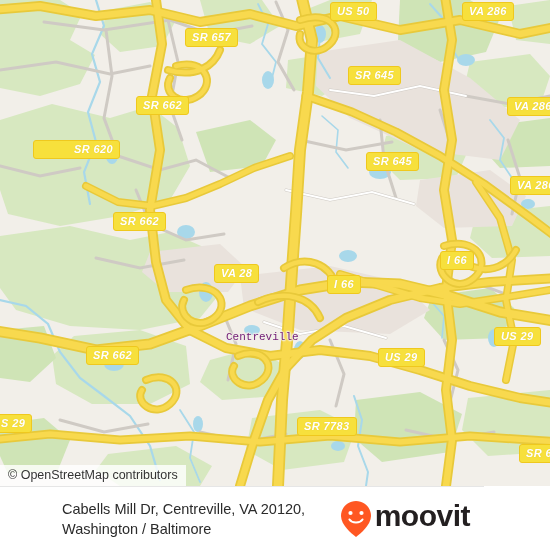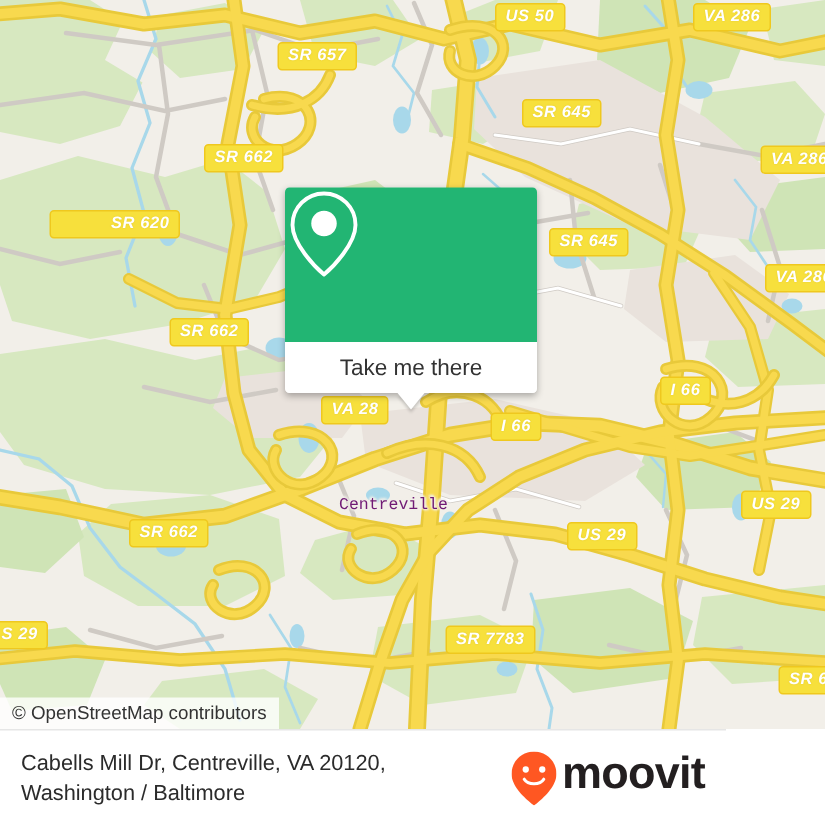--- a/index.html
+++ b/index.html
@@ -93,21 +93,21 @@
     z-index:30;
     text-align:right;
   }
 
   
   .footer{
     position:absolute;left:0;top:486px;width:484px;height:64px;
     background:#ffffff;
     box-sizing:border-box;
     border-top:1px solid #e6e6e6;
-    display:flex;align-items:center;
+    display:flex;align-items:center;padding-left:48px;
   }
   .footer-text{
     flex:1;
     padding-left:14px;padding-right:8px;
     color:#2b2b2b;
     font-size:14.5px;
     line-height:20px;
   }
   .footer-logo{
     display:flex;align-items:flex-start;
@@ -297,32 +297,20 @@
     <div class="shield" style="left:214px;top:264px;">VA 28</div>
     <div class="shield" style="left:327px;top:275px;">I 66</div>
     <div class="shield" style="left:440px;top:251px;">I 66</div>
     <div class="shield" style="left:494px;top:327px;">US 29</div>
     <div class="shield" style="left:86px;top:346px;">SR 662</div>
     <div class="shield" style="left:378px;top:348px;">US 29</div>
     <div class="shield" style="left:-6px;top:414px;">S 29</div>
     <div class="shield" style="left:297px;top:417px;text-align:center;">SR 7783</div>
     <div class="shield" style="left:519px;top:444px;">SR 6</div>
 
-    <div class="card">
-      <div class="card-head">
-        <svg width="52" height="62" viewBox="0 0 52 62">
-          <path d="M26,4 C14.4,4 5,13.4 5,25 C5,37.5 20,53 26,58 C32,53 47,37.5 47,25 C47,13.4 37.6,4 26,4 Z" fill="none" stroke="#ffffff" stroke-width="2.6" stroke-linejoin="round"></path>
-          <circle cx="26" cy="24" r="8.5" fill="#ffffff"></circle>
-        </svg>
-      </div>
-      <div class="card-foot">
-        <span>Take me there</span>
-        <span class="card-tail"></span>
-      </div>
-    </div>
 
     <div class="attrib">© OpenStreetMap contributors</div>
   </div>
 
   <div class="footer">
     <div class="footer-text">Cabells Mill Dr, Centreville, VA 20120, Washington / Baltimore</div>
     <div class="footer-logo">
       <svg width="30" height="36" viewBox="0 0 30 36" style="margin-right:4px;">
         <path d="M15,0 C6.7,0 0,6.7 0,15 C0,24 11,33 15,36 C19,33 30,24 30,15 C30,6.7 23.3,0 15,0 Z" fill="#ff5722"></path>
         <circle cx="9.5" cy="12" r="2.1" fill="#ffffff"></circle>

